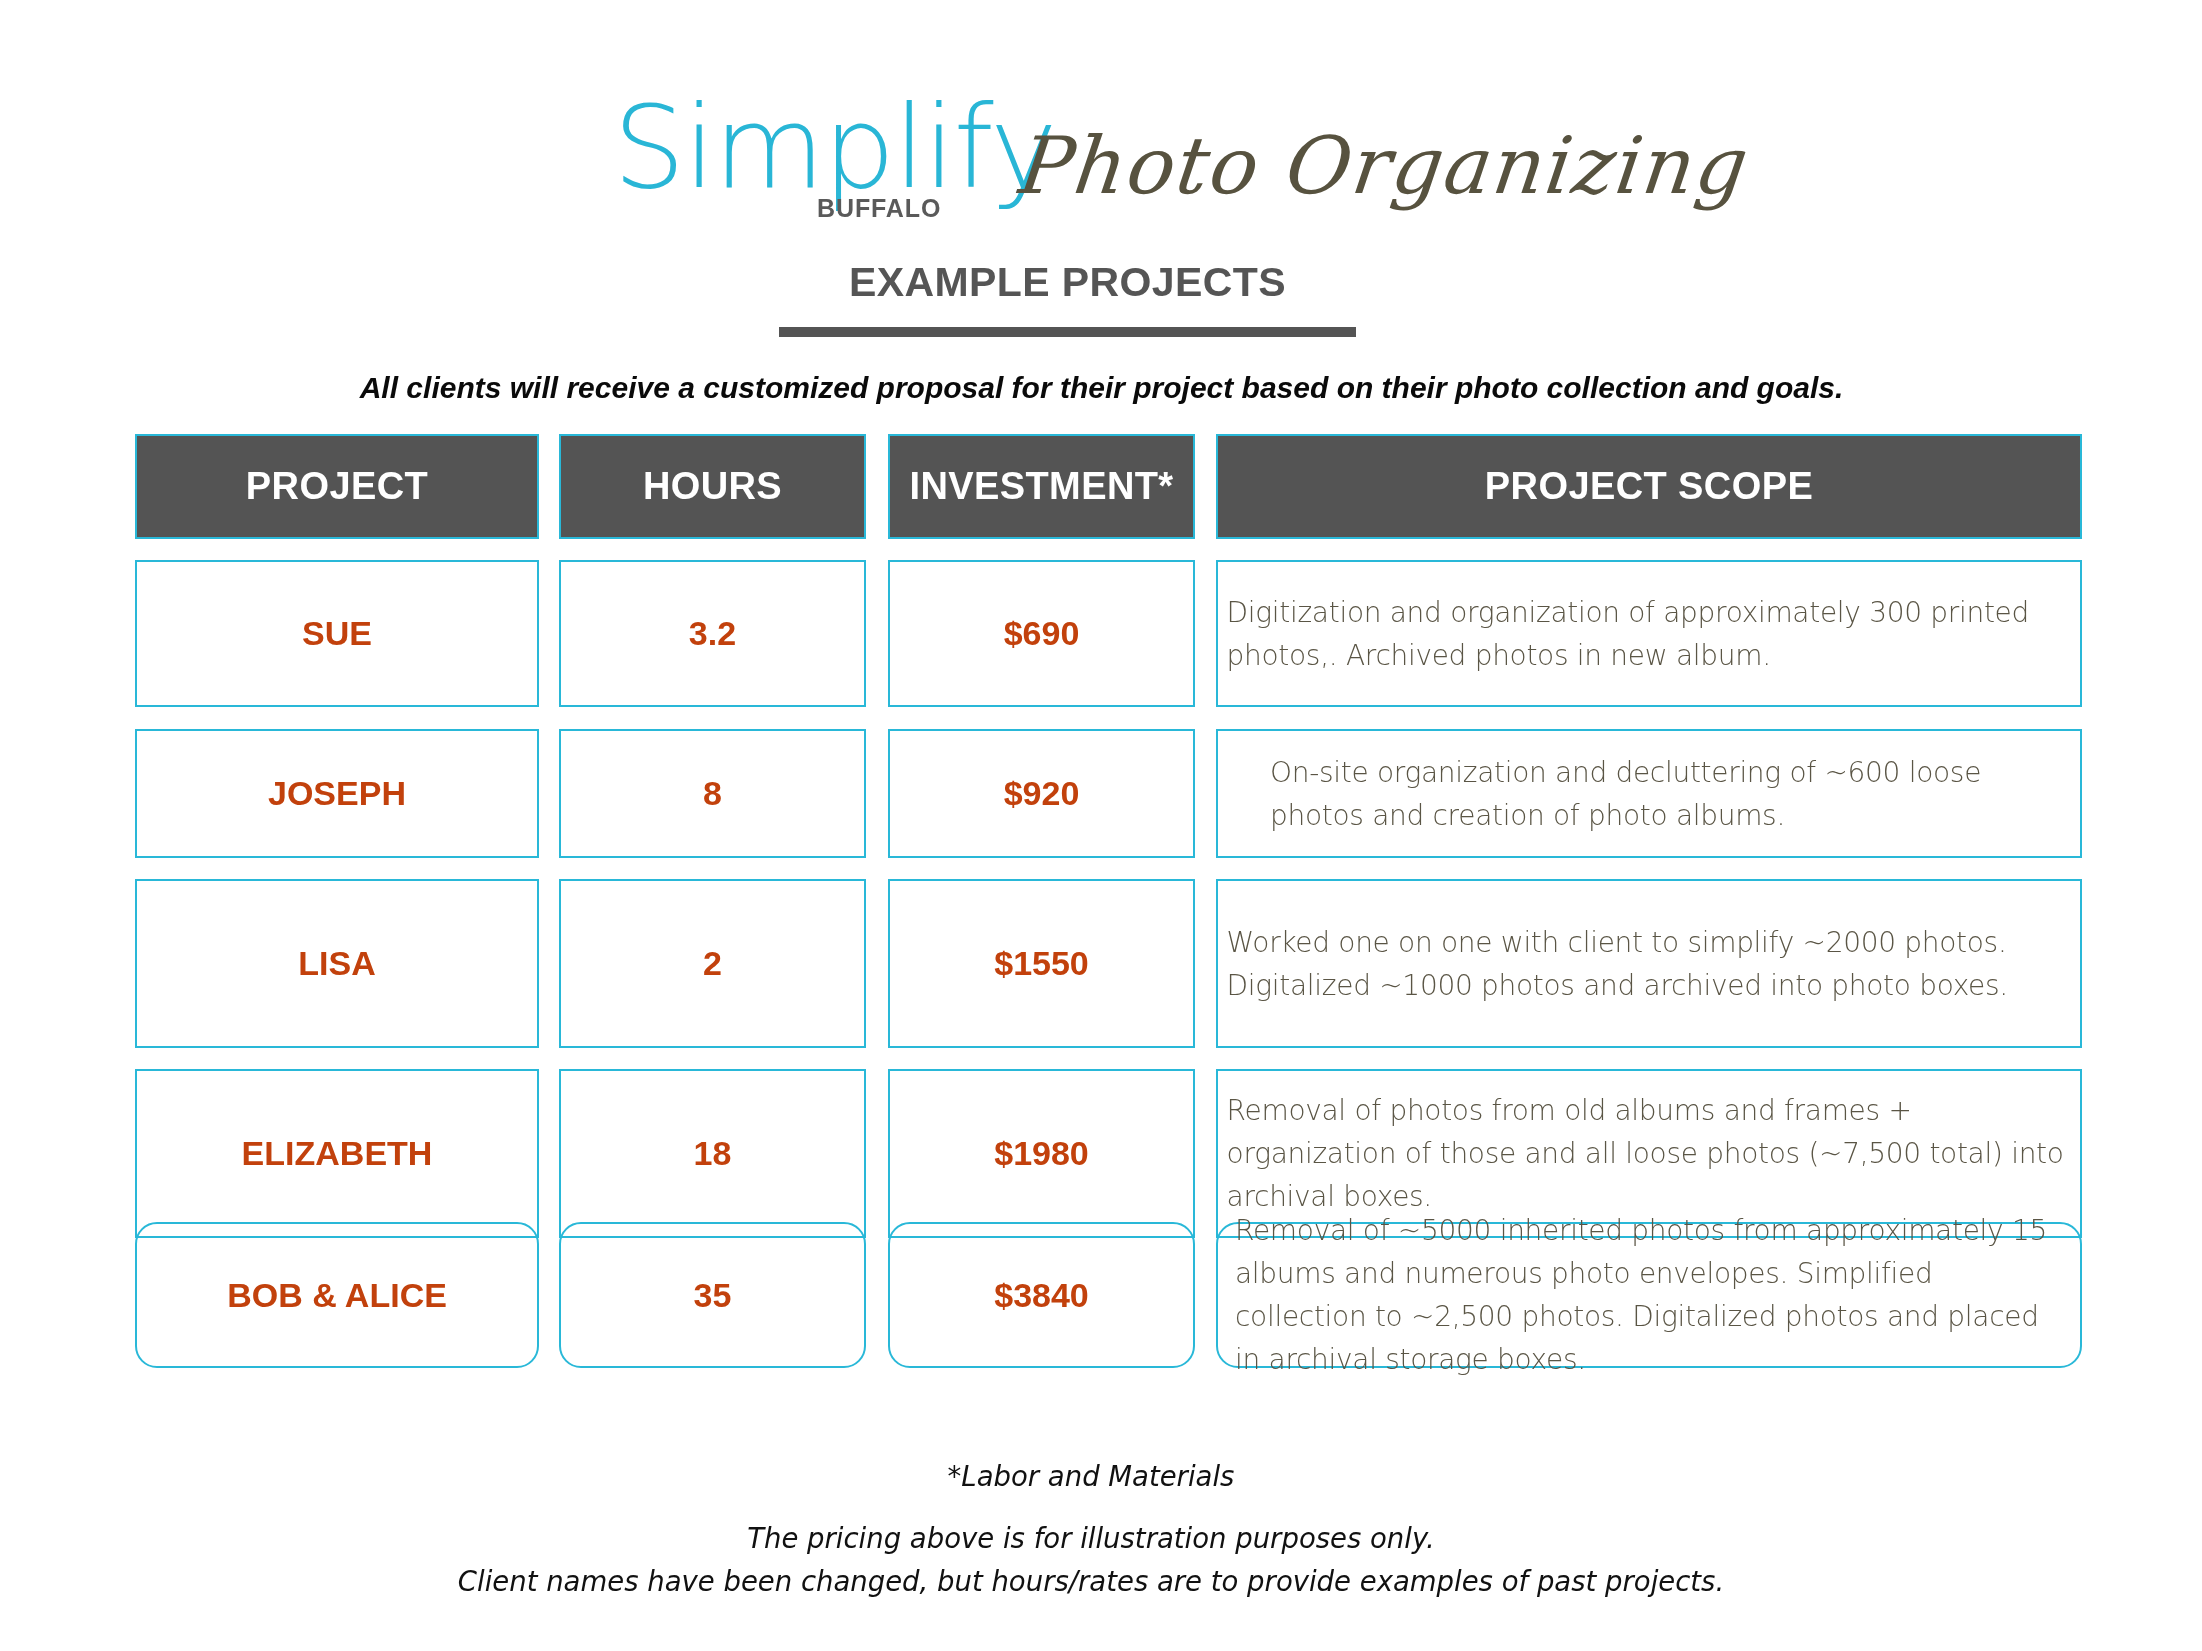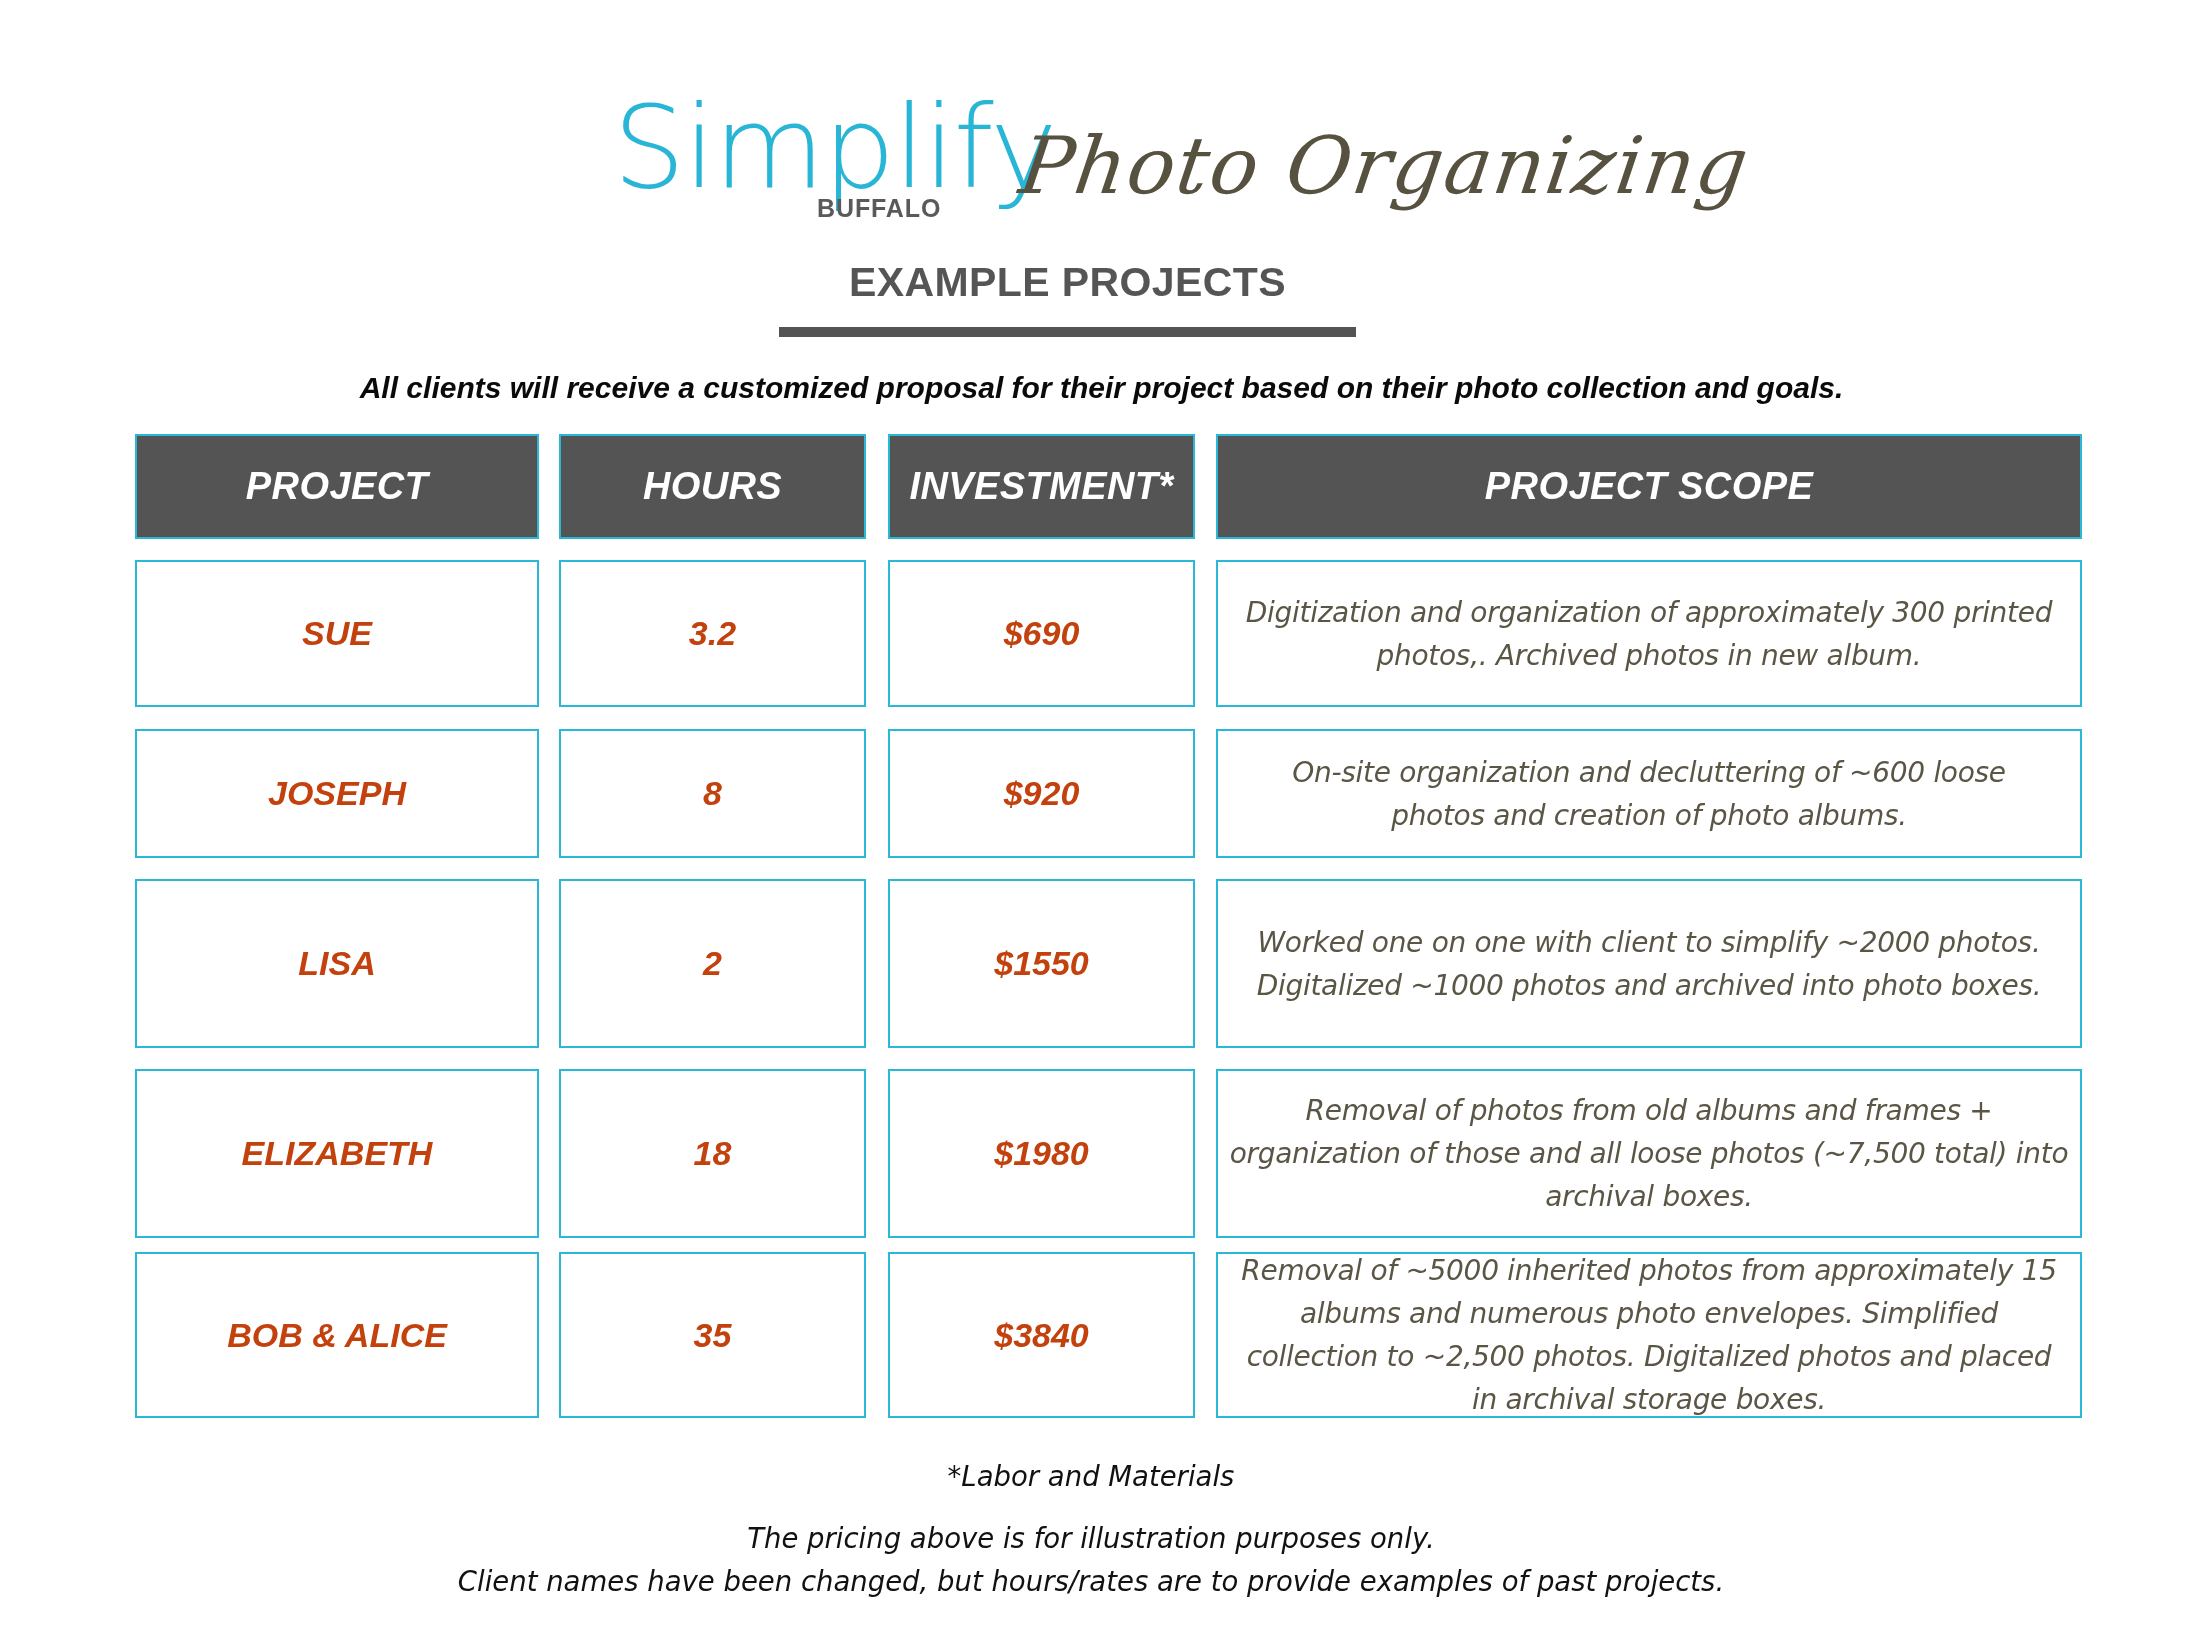--- a/index.html
+++ b/index.html
@@ -38,22 +38,21 @@
   .subtitle {
     left: 155px; top: 365px; width: 1893px; height: 45px;
     font-family: "Liberation Sans", sans-serif; font-weight: 700; font-style: italic;
     font-size: 30px; line-height: 45px; color: #0a0a0a; text-align: center;
   }
 
   .cell {
     position: absolute; box-sizing: border-box;
     border: 2.6px solid #29b8d8;
     display: flex; align-items: center; justify-content: center;
-    text-align: center;
-    font-style: italic;
+    text-align: left;
   }
   .cell.head { background: #545454; }
   .head-label {
     font-family: "Liberation Sans", sans-serif; font-weight: 700;
     font-size: 38px; color: #ffffff; letter-spacing: 0.4px;
   }
   .val {
     font-family: "Liberation Sans", sans-serif; font-weight: 700;
     font-size: 34px; color: #c2410c;
   }
@@ -66,21 +65,21 @@
   .c1 { left: 135px; width: 404px; }
   .c2 { left: 559px; width: 307px; }
   .c3 { left: 888px; width: 307px; }
   .c4 { left: 1216px; width: 866px; }
 
   .rh { top: 434px; height: 105px; }
   .r1 { top: 560px; height: 147px; }
   .r2 { top: 729px; height: 129px; }
   .r3 { top: 879px; height: 169px; }
   .r4 { top: 1069px; height: 169px; }
-  .r5 { top: 1252px; height: 166px; }
+  .r5 { top: 1222px; height: 146px; border-radius: 22px; }
 
   .foot {
     left: 0; width: 2182px; text-align: center;
     font-family: "DejaVu Sans", sans-serif; font-style: italic; font-weight: 400;
     font-size: 27.5px; color: #111111; white-space: nowrap;
   }
   .f1 { top: 1457px; height: 38px; line-height: 38px; }
   .f2 { top: 1519px; height: 38px; line-height: 38px; }
   .f3 { top: 1562px; height: 38px; line-height: 38px; }
 </style>

